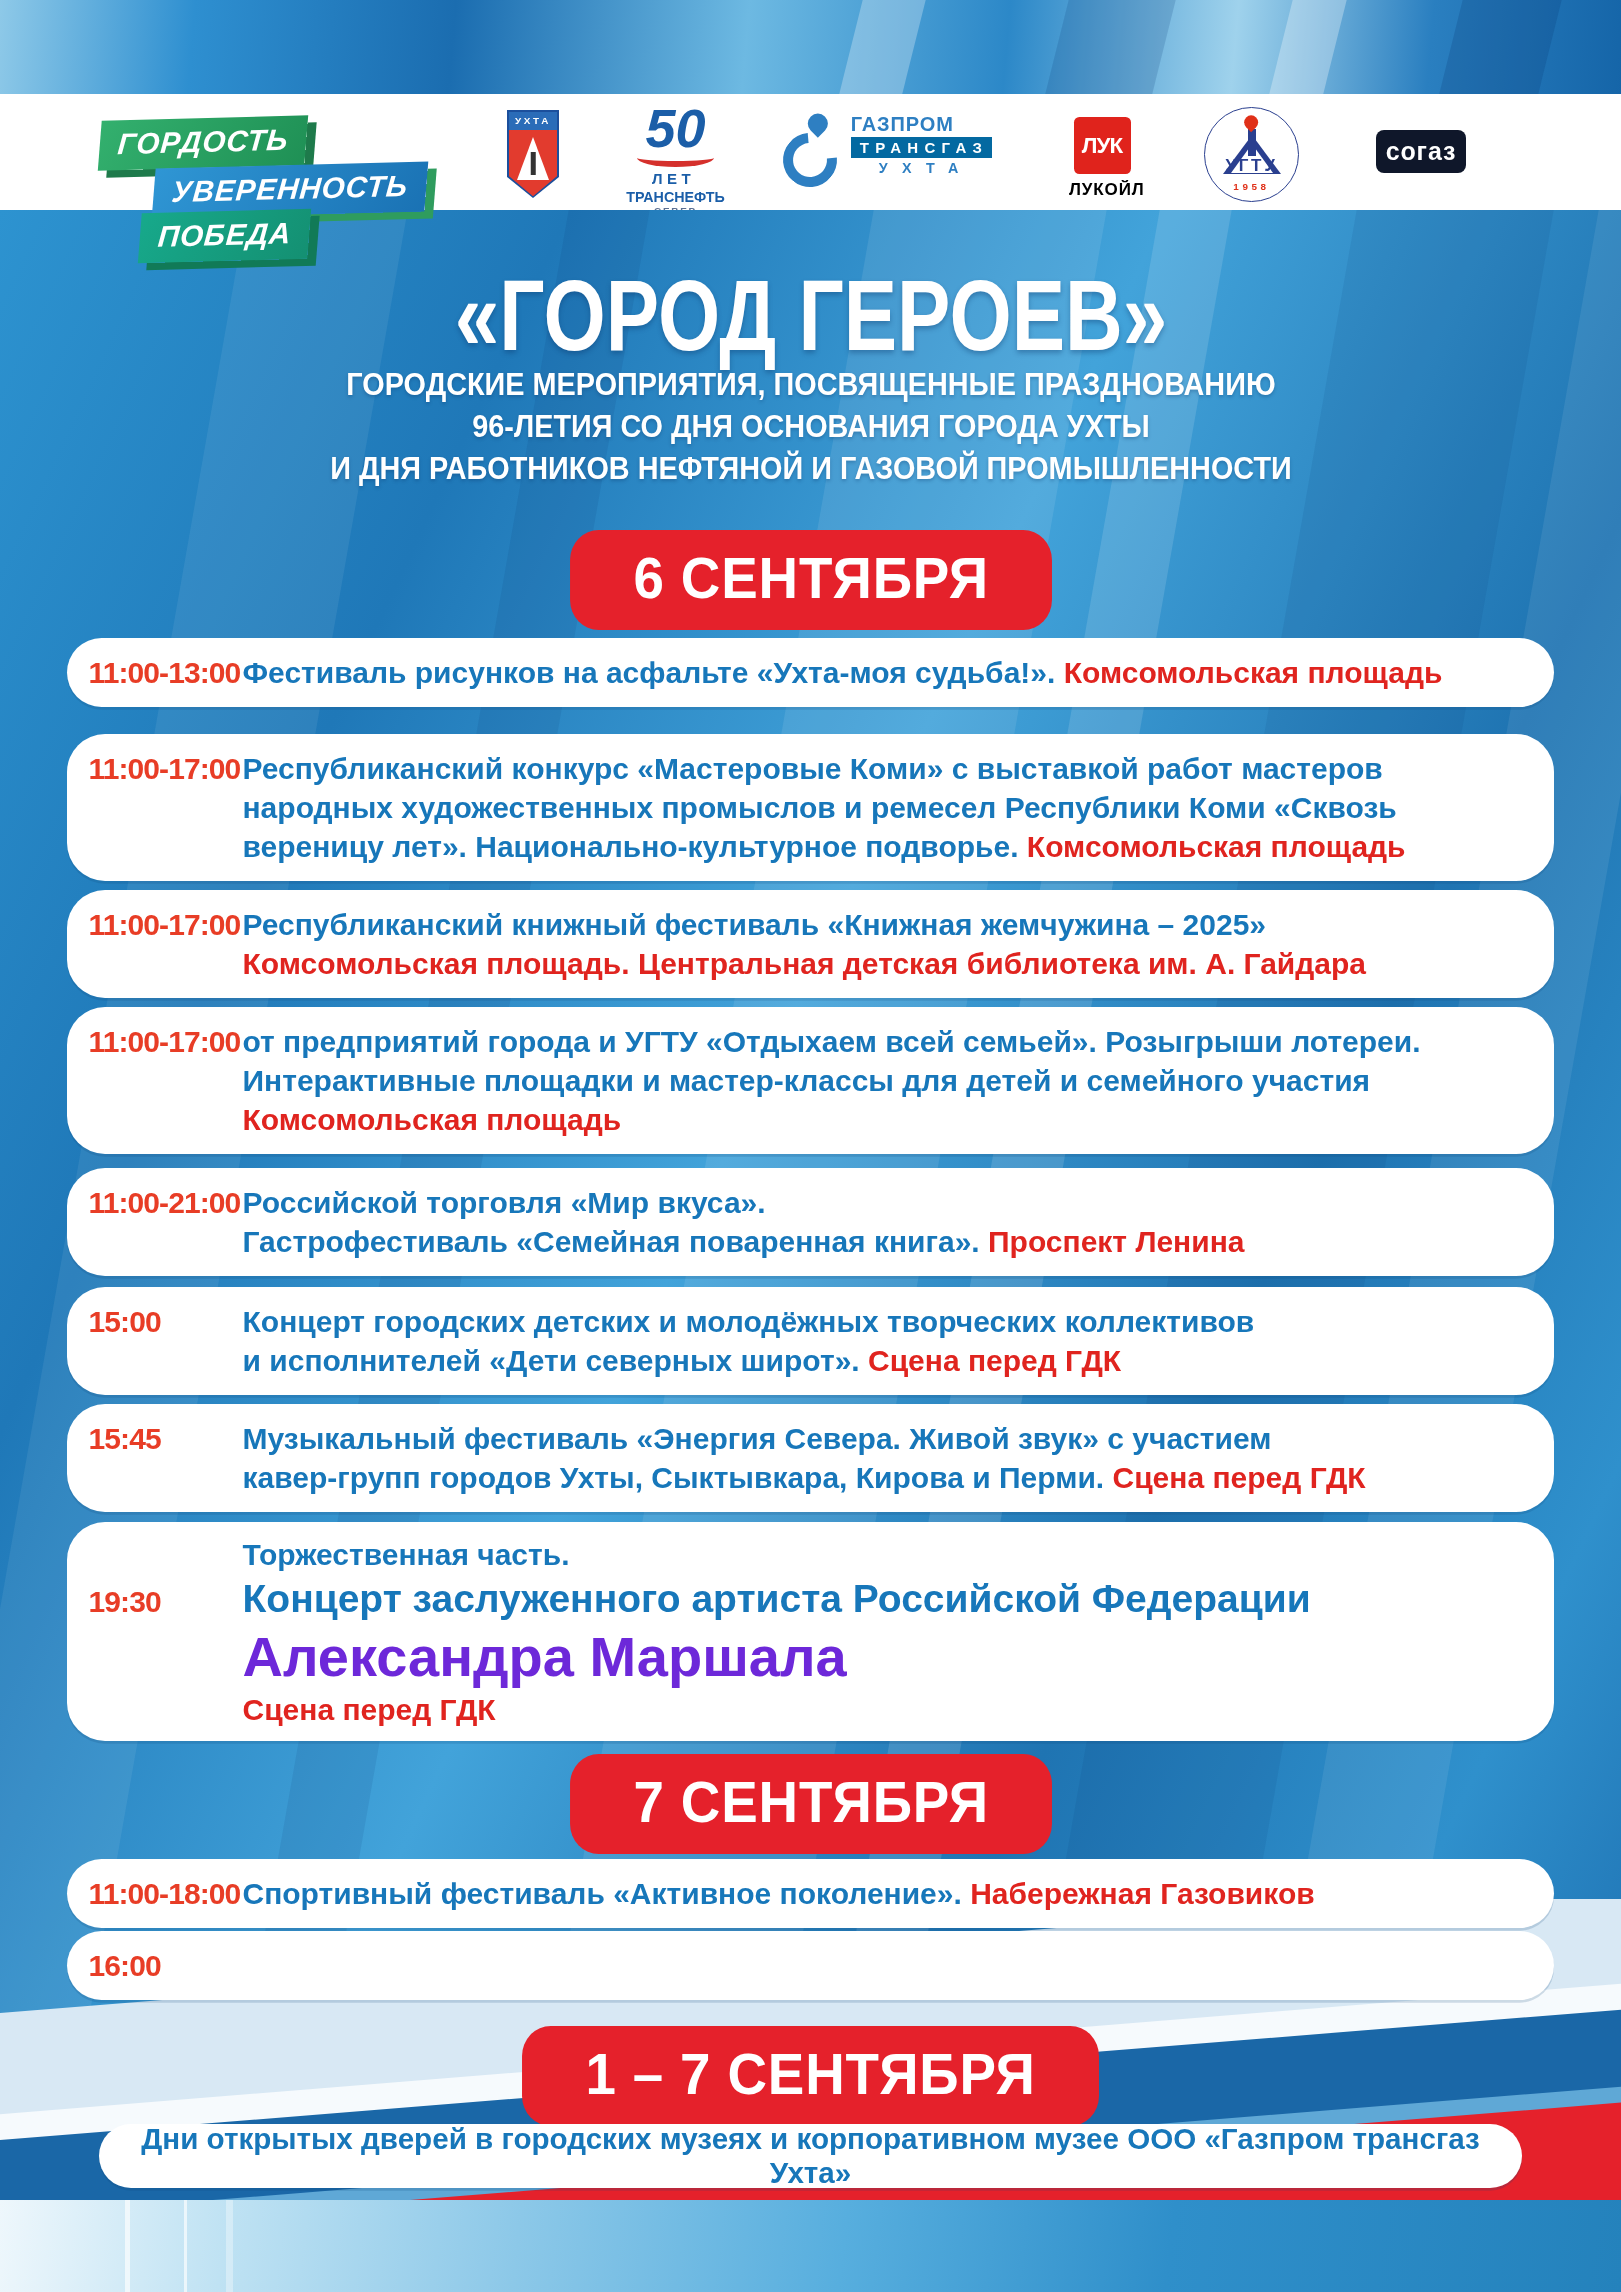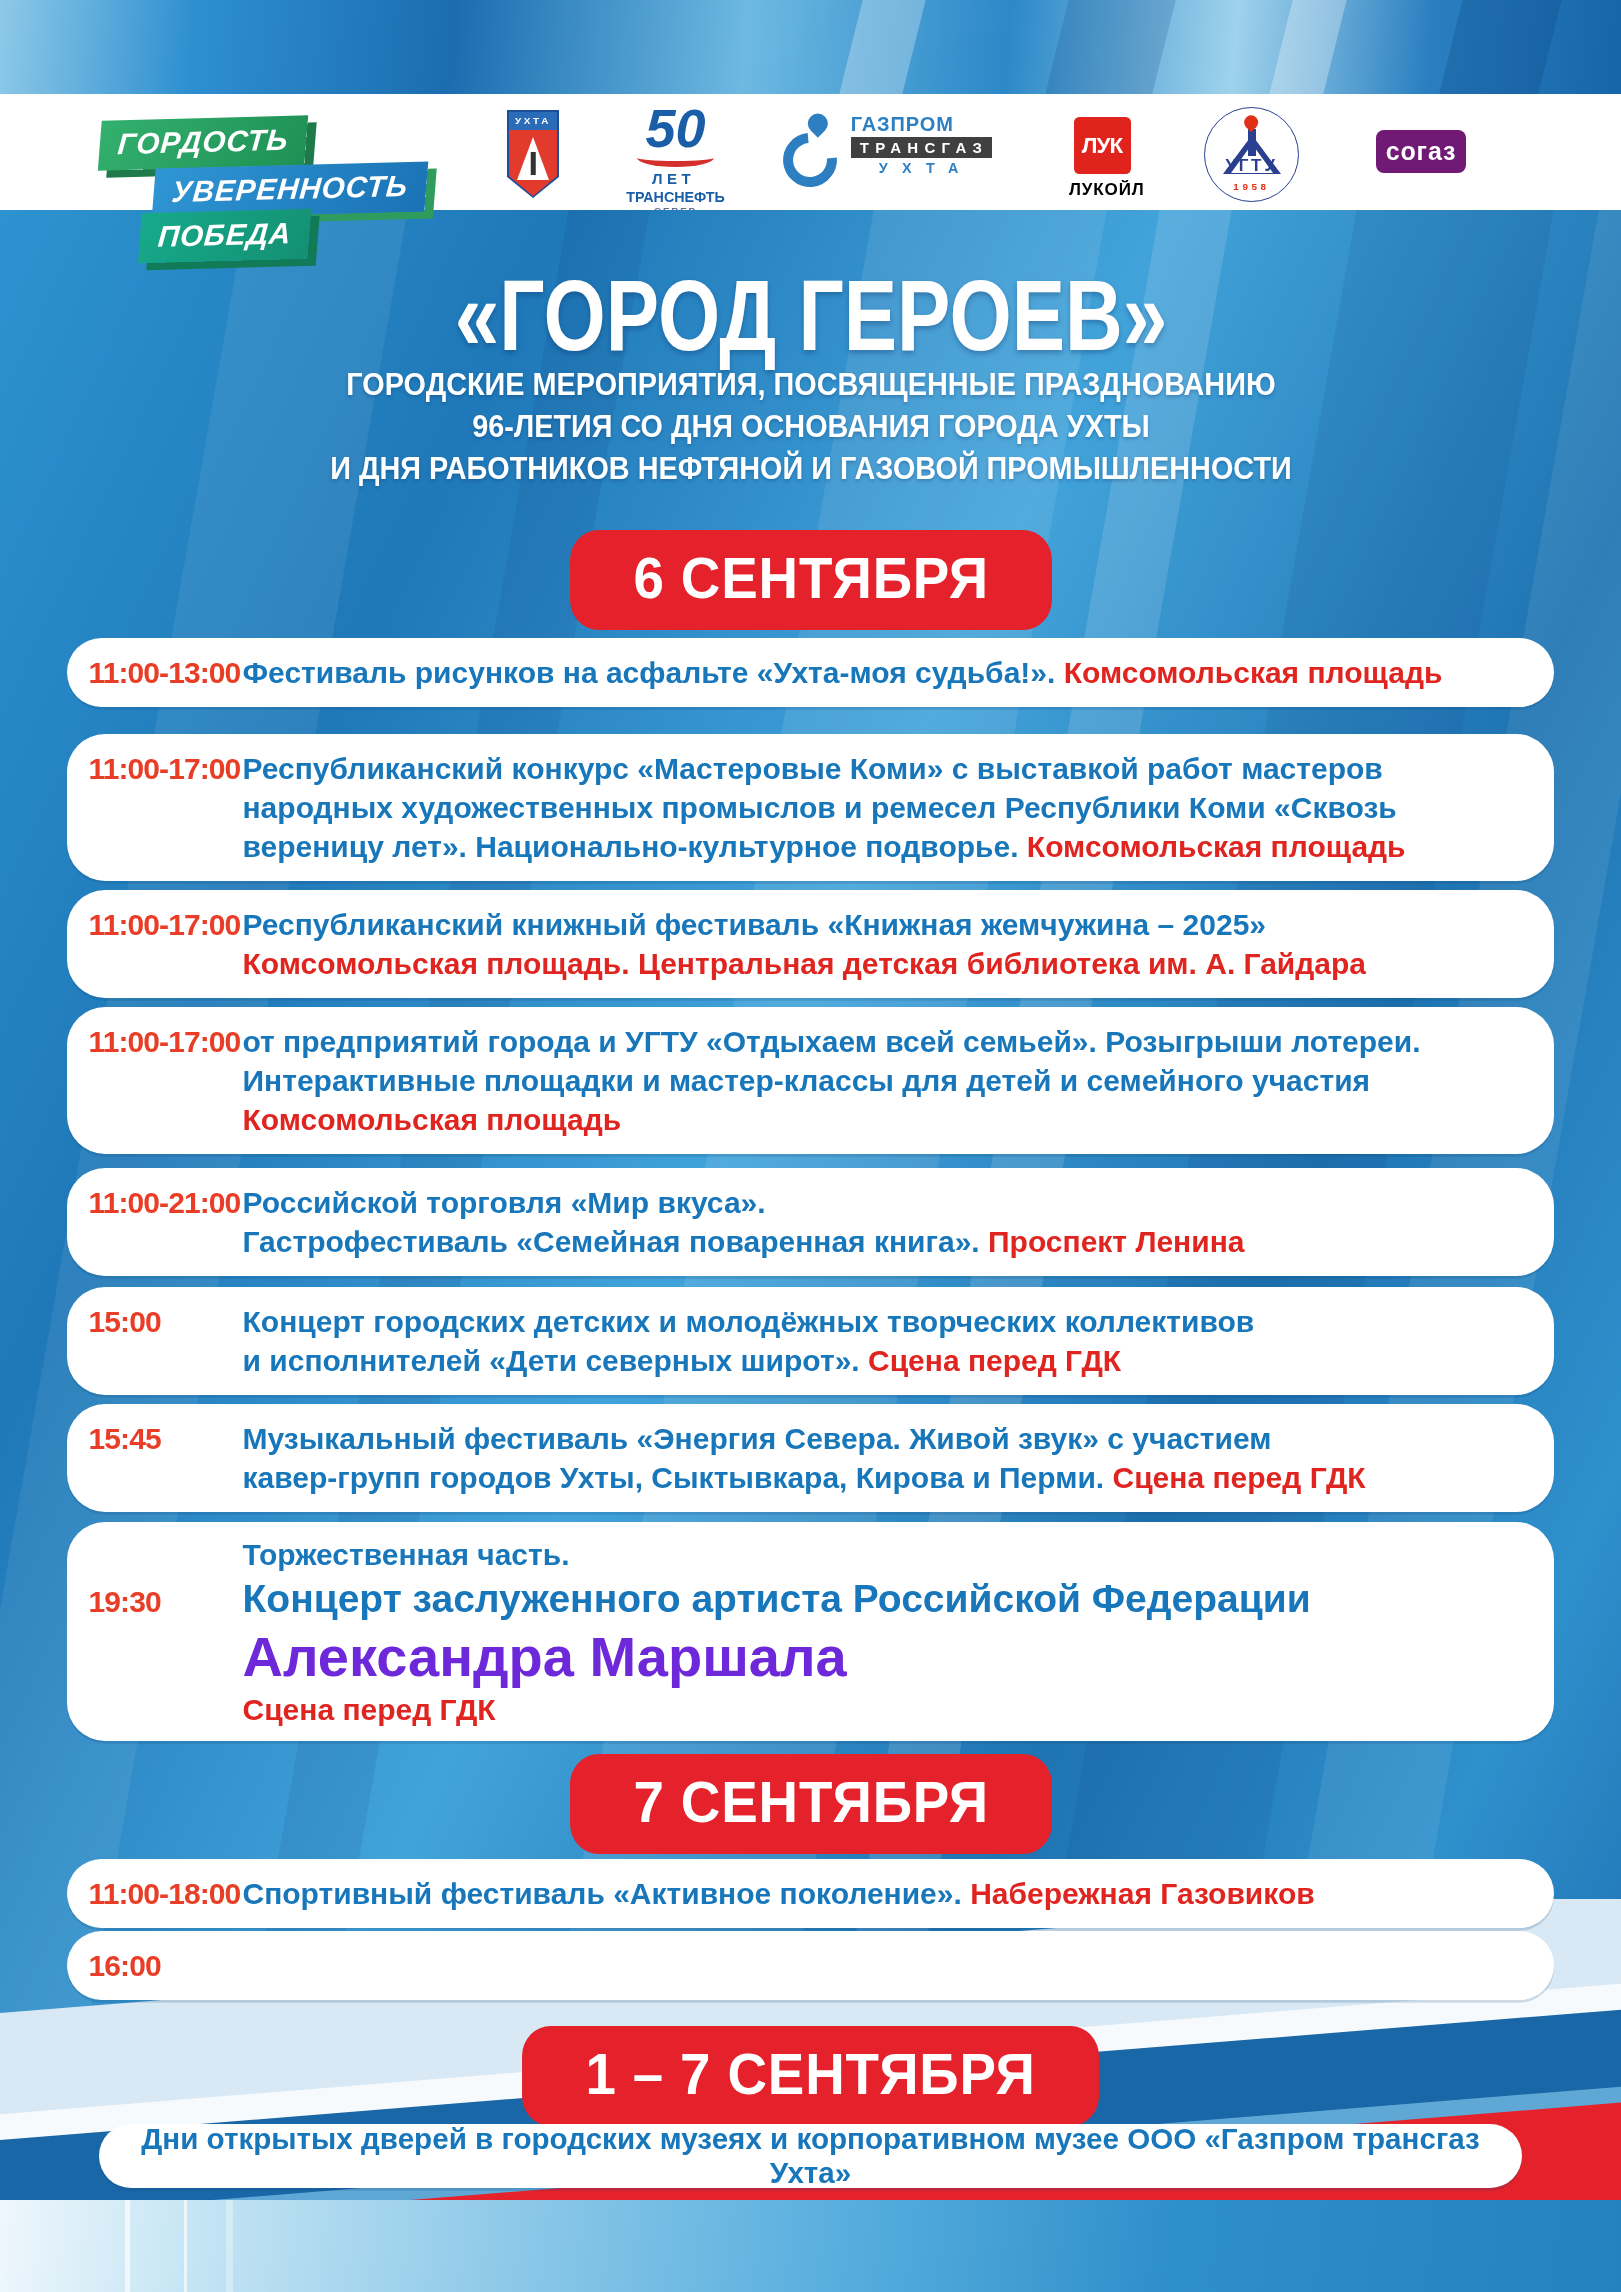--- a/index.html
+++ b/index.html
@@ -62,21 +62,21 @@
   .tn-name { font-size:14.3px; font-weight:bold; letter-spacing:0; }
   .tn-region { font-size:9.9px; font-weight:bold; letter-spacing:1.8px; color:#5b6f92; }
   
   .logo-gazprom { left:781px; top:19.7px; display:flex; }
   .gz-icon { position:relative; width:59px; height:75px; margin-right:10.7px; }
   .gz-g { position:absolute; bottom:1.8px; left:1.8px; width:34px; height:34px; border:10.7px solid #2e7fc2;
           border-radius:50%; border-top-color:transparent; transform:rotate(40deg); }
   .gz-flame { position:absolute; top:0; left:27px; width:19.7px; height:19.7px; background:#2e7fc2;
               border-radius:0 50% 50% 50%; transform:rotate(-135deg); }
   .gz-l1 { font-size:20px; font-weight:bold; color:#2e7fc2; letter-spacing:0.9px; line-height:1; }
-  .gz-l2 { background:#404040; color:#fff; font-size:15px; font-weight:bold; letter-spacing:6.3px;
+  .gz-l2 { background:#0369a1; color:#fff; font-size:15px; font-weight:bold; letter-spacing:6.3px;
            padding:2.7px 3.6px 2.7px 9px; margin-top:3.6px; text-align:center; line-height:1; }
   .gz-l3 { color:#2e7fc2; font-size:14.3px; font-weight:bold; letter-spacing:14.3px; margin-top:3.6px;
            text-align:center; line-height:1; padding-left:9px; }
   
   .logo-lukoil { left:1069px; top:23px; width:66px; text-align:center; }
   .lk-box { width:57px; height:57px; margin:0 auto; background:#e0231c; border-radius:5.4px;
             color:#fff; display:flex; align-items:center; justify-content:center;
             font-weight:bold; font-size:22.4px; letter-spacing:-0.9px; }
   .lk-name { margin-top:6.3px; font-size:17px; font-weight:bold; color:#000; letter-spacing:0.9px; }
   
@@ -90,21 +90,21 @@
             border-bottom:29.6px solid #ffffff; }
   .ug-torch { position:absolute; top:21.5px; left:50%; transform:translateX(-50%); width:8px; height:27px; background:#2a3f8f; }
   .ug-flame { position:absolute; top:7.2px; left:50%; margin-left:-7.2px; width:14.3px; height:14.3px;
               background:#e03018; border-radius:0 50% 50% 50%; transform:rotate(-135deg); }
   .ug-abbr { position:absolute; bottom:25px; left:0; right:0; text-align:center;
              font-size:17px; font-weight:bold; color:#2a3f8f; letter-spacing:2.7px; }
   .ug-year { position:absolute; bottom:9px; left:0; right:0; text-align:center;
              font-size:9.9px; font-weight:bold; color:#e03018; letter-spacing:3.6px; }
   
   .logo-sogaz { left:1376px; top:36px; }
-  .sg-box { width:90px; height:43px; background:#701a75; border-radius:8px; display:flex;
+  .sg-box { width:90px; height:43px; background:#0f172a; border-radius:8px; display:flex;
             align-items:center; justify-content:center; color:#fff; font-weight:bold;
             font-size:25px; letter-spacing:0.9px; }
   
   .title { position:absolute; top:263px; left:0; right:0; text-align:center; z-index:2;
            color:#fff; font-size:100px; font-weight:bold; line-height:1.05;
            transform:scaleX(.8); text-shadow:0 2.7px 5.4px rgba(10,50,100,.35); }
   .subs  { position:absolute; top:364px; left:0; right:0; text-align:center; z-index:2;
            color:#fff; font-weight:bold; font-size:31px; line-height:42px;
            transform:scaleX(.93); text-shadow:0 1.8px 3.6px rgba(10,50,100,.3); }
   

